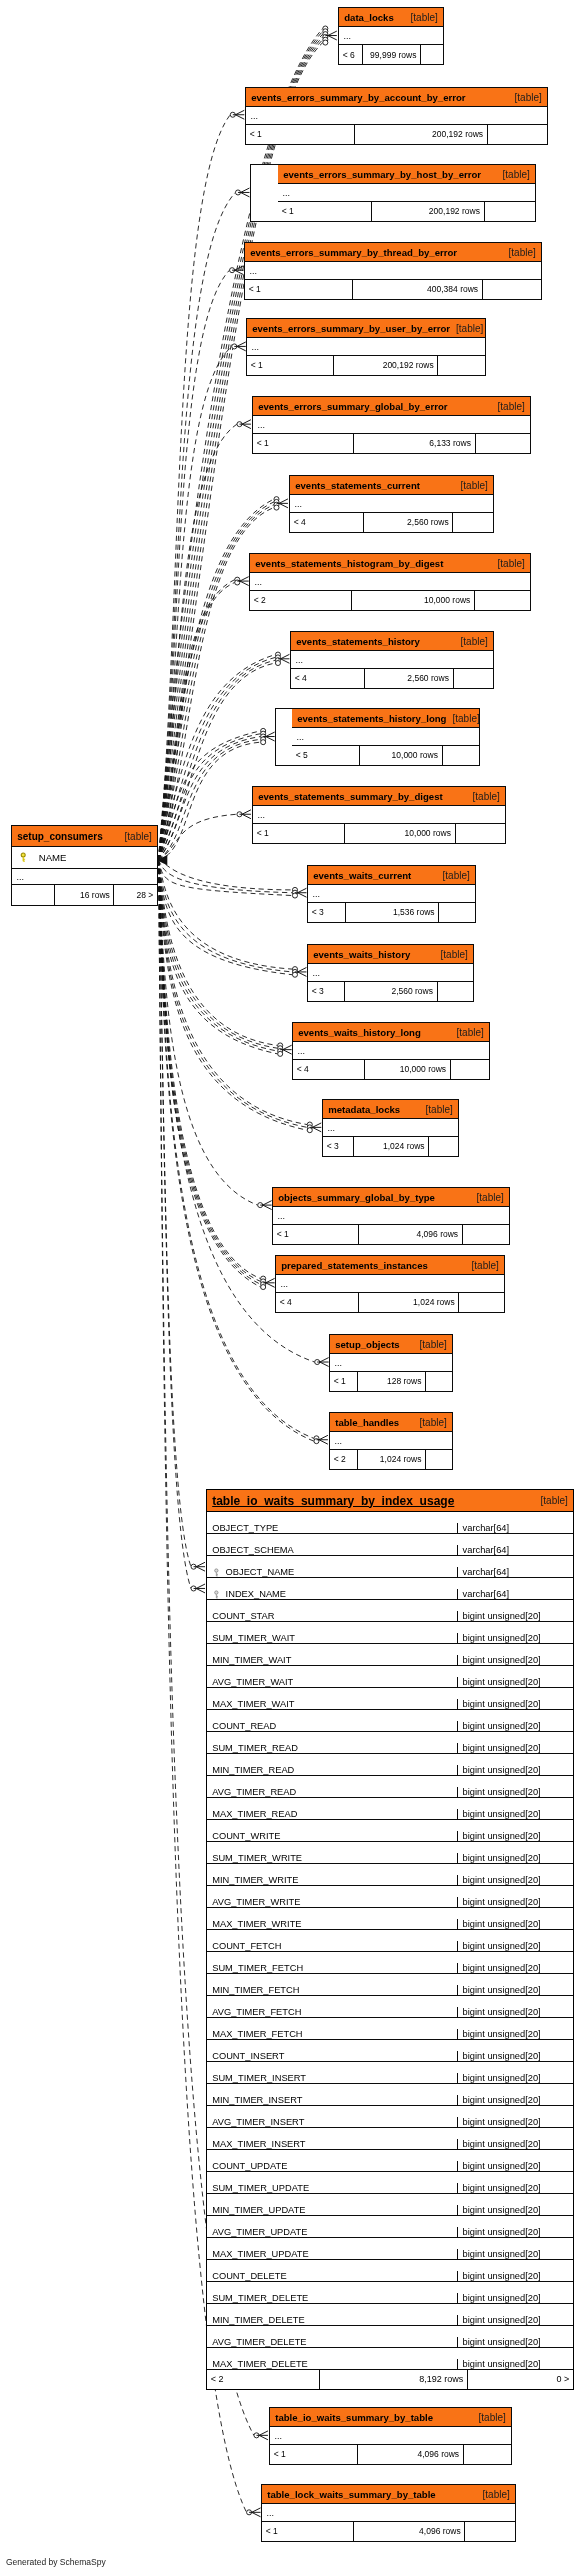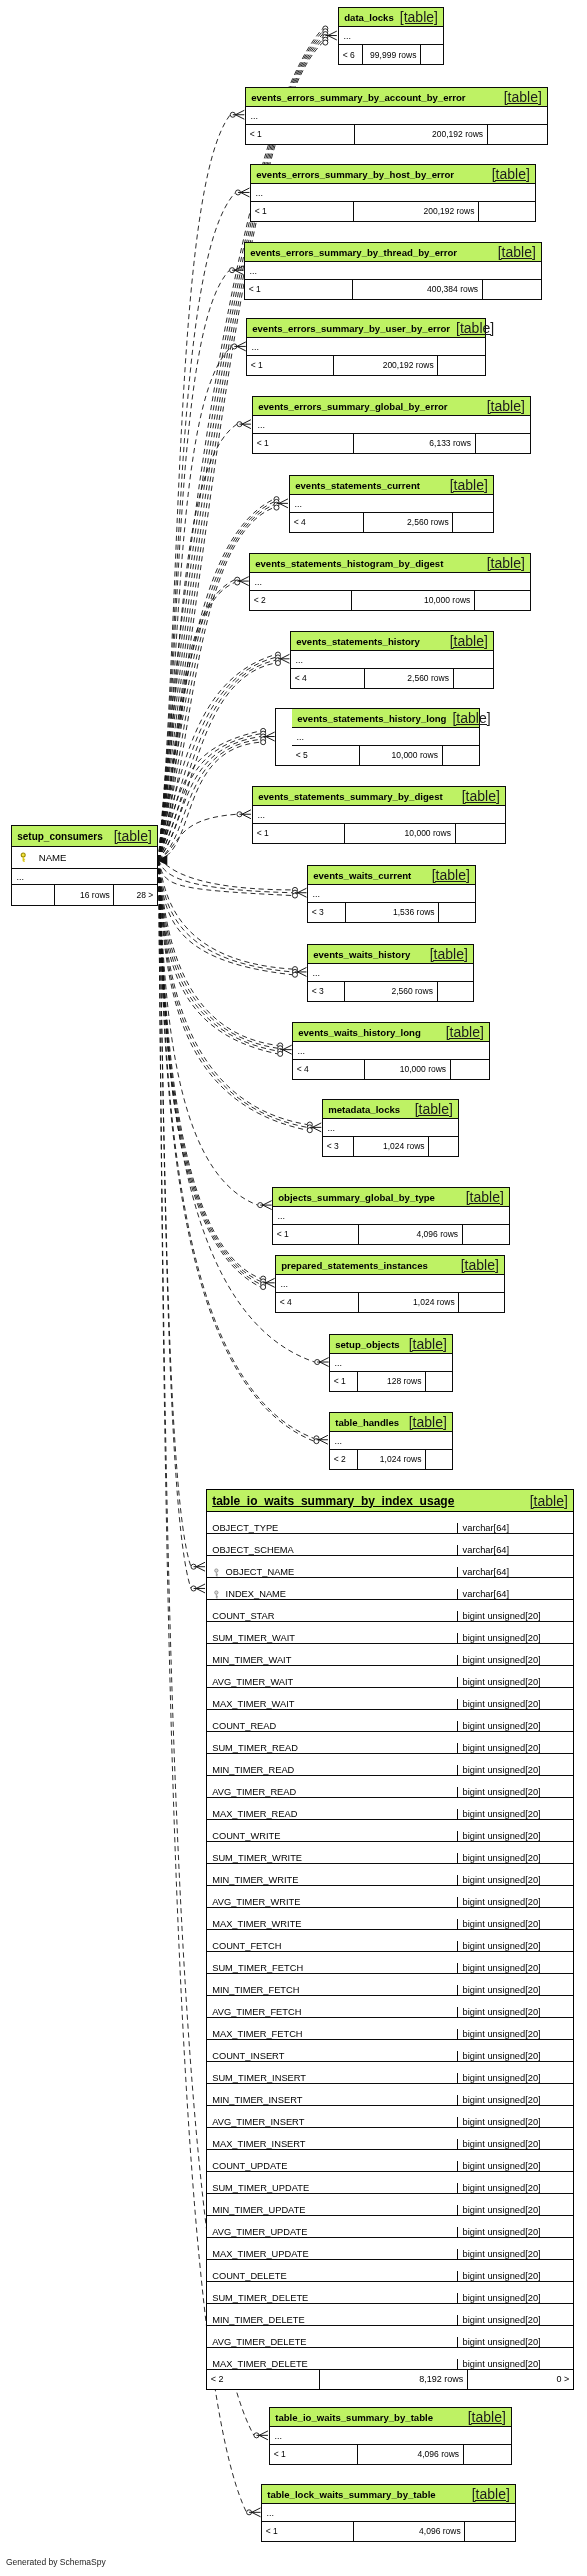--- a/index.html
+++ b/index.html
@@ -3,24 +3,24 @@
 <meta charset="utf-8">
 <style>
   html,body{margin:0;padding:0;}
   body{
     width:587px;height:2576px;position:relative;background:#ffffff;
     font-family:"Liberation Sans","DejaVu Sans",sans-serif;color:#000;
   }
   #canvas{position:absolute;left:0;top:0;width:587px;height:2576px;}
   #rel-lines{position:absolute;left:0;top:0;pointer-events:none;}
   .etable{position:absolute;background:#fff;border:0.7px solid #0b0b0b;box-sizing:border-box;}
-  .ttl{display:flex;justify-content:space-between;align-items:center;background:#bef264;
+  .ttl{display:flex;justify-content:space-between;align-items:center;background:#f97316;
        border-bottom:1.5px solid #0b0b0b;padding:0 5.2px;height:19px;box-sizing:border-box;white-space:nowrap;}
   .nm{font-weight:bold;font-size:9.6px;}
-  .badge{font-size:14px;color:#1c1c1c;padding-left:6px;text-decoration:underline;}
+  .badge{font-size:10px;color:#1c1c1c;padding-left:6px;}
   .ellip{height:18px;box-sizing:border-box;padding:0 4.4px;font-size:9px;
          border-bottom:0.7px solid #0b0b0b;display:flex;align-items:center;}
   .foot{display:flex;height:18.5px;font-size:8.5px;box-sizing:border-box;}
   .foot span{box-sizing:border-box;padding:0 3.7px;display:flex;align-items:center;overflow:hidden;}
   .f-deg{width:36%;justify-content:flex-start;}
   .f-rows{width:44%;justify-content:flex-end;border-left:0.7px solid #0b0b0b;white-space:nowrap;}
   .f-kids{width:20%;justify-content:flex-end;border-left:0.7px solid #0b0b0b;}
   .narrow .f-deg{width:22%;}
   .narrow .f-rows{width:56%;}
   .narrow .f-kids{width:22%;}
@@ -232,21 +232,21 @@
         <span class="nm">events_errors_summary_by_account_by_error</span>
         <span class="badge">[table]</span>
       </div>
       <div class="ellip">...</div>
       <div class="foot">
         <span class="f-deg">&lt; 1</span>
         <span class="f-rows">200,192 rows</span>
         <span class="f-kids"></span>
       </div>
     </div>
-    <div class="etable" style="left: 250px; top: 164px; width: 286px;">
+    <div class="etable" style="left: 250px; top: 164px; width: 286px; padding-left: 27px;">
       <div class="ttl">
         <span class="nm">events_errors_summary_by_host_by_error</span>
         <span class="badge">[table]</span>
       </div>
       <div class="ellip">...</div>
       <div class="foot">
         <span class="f-deg">&lt; 1</span>
         <span class="f-rows">200,192 rows</span>
         <span class="f-kids"></span>
       </div>

